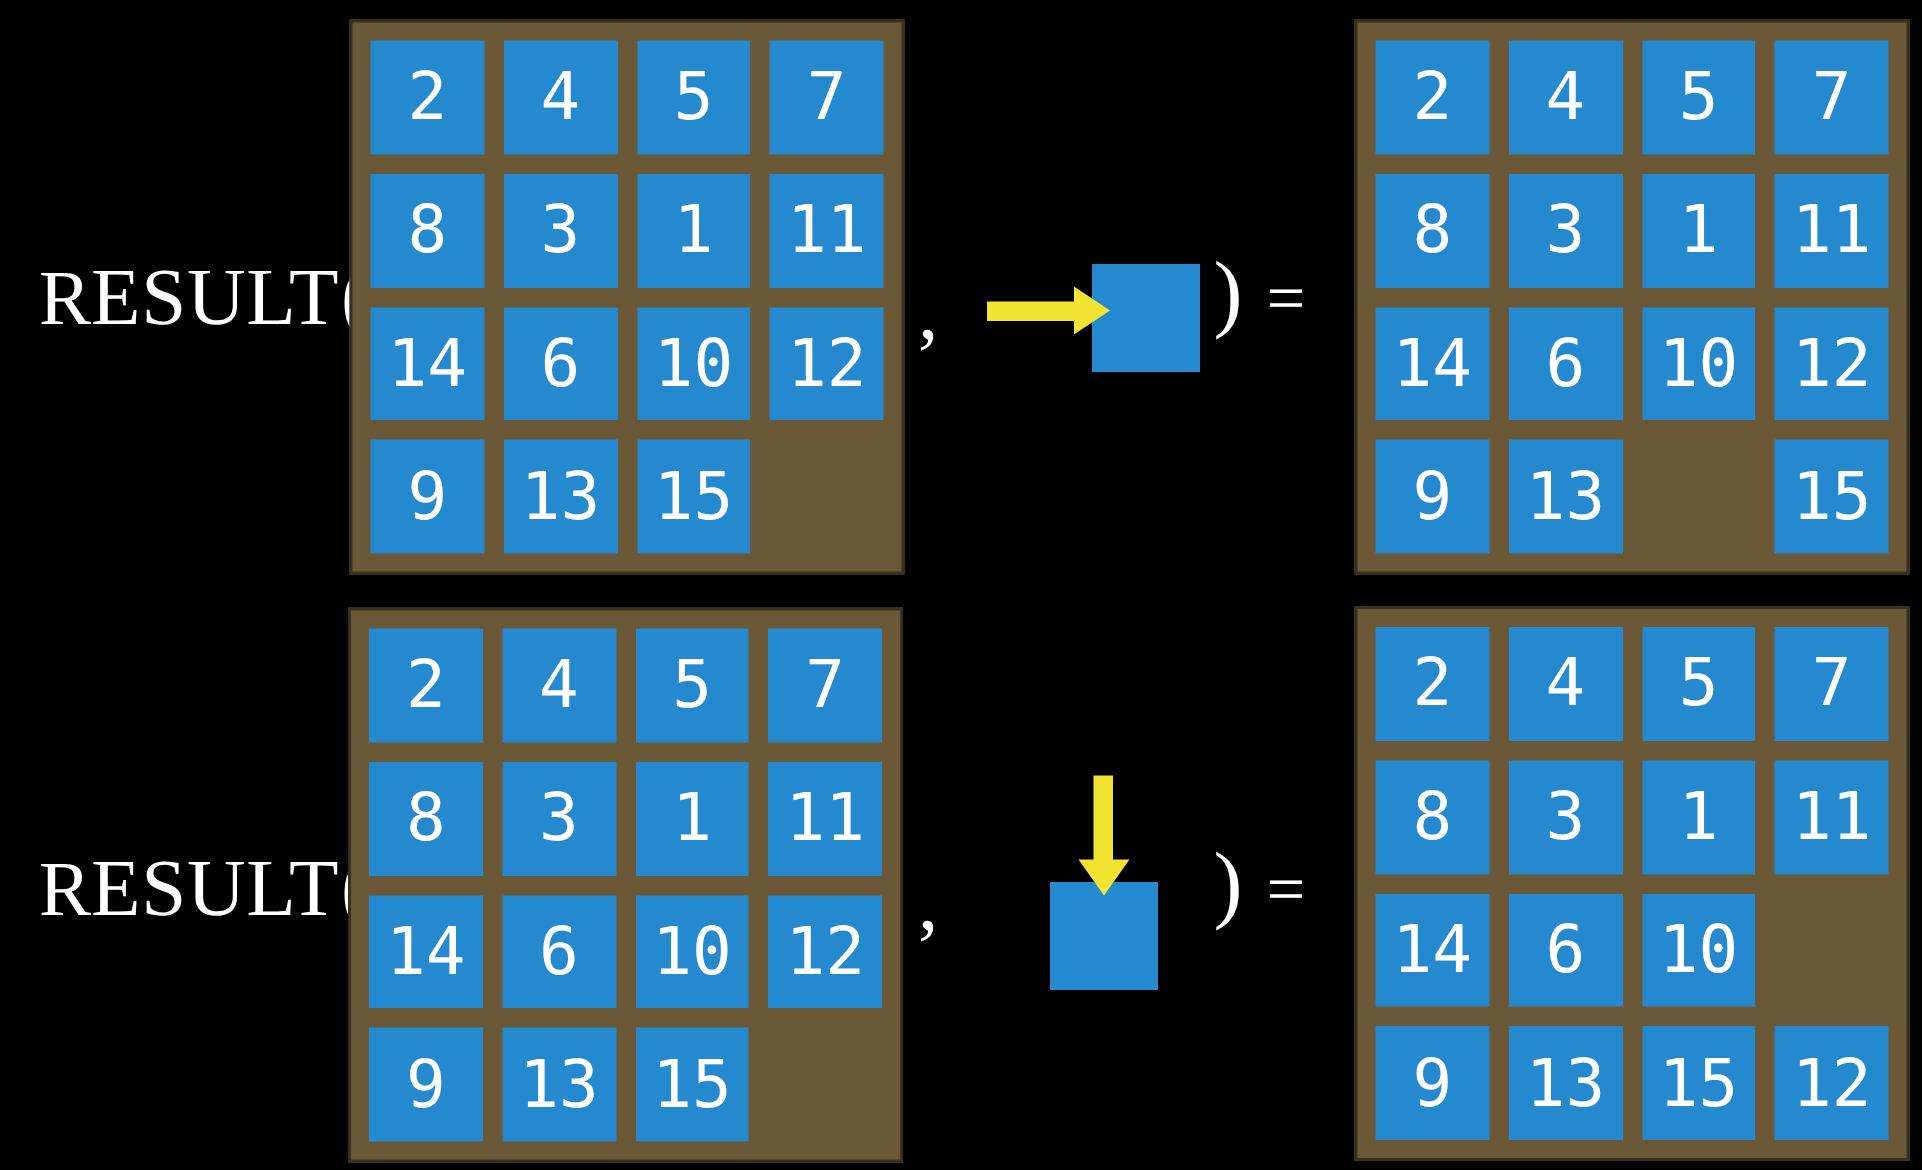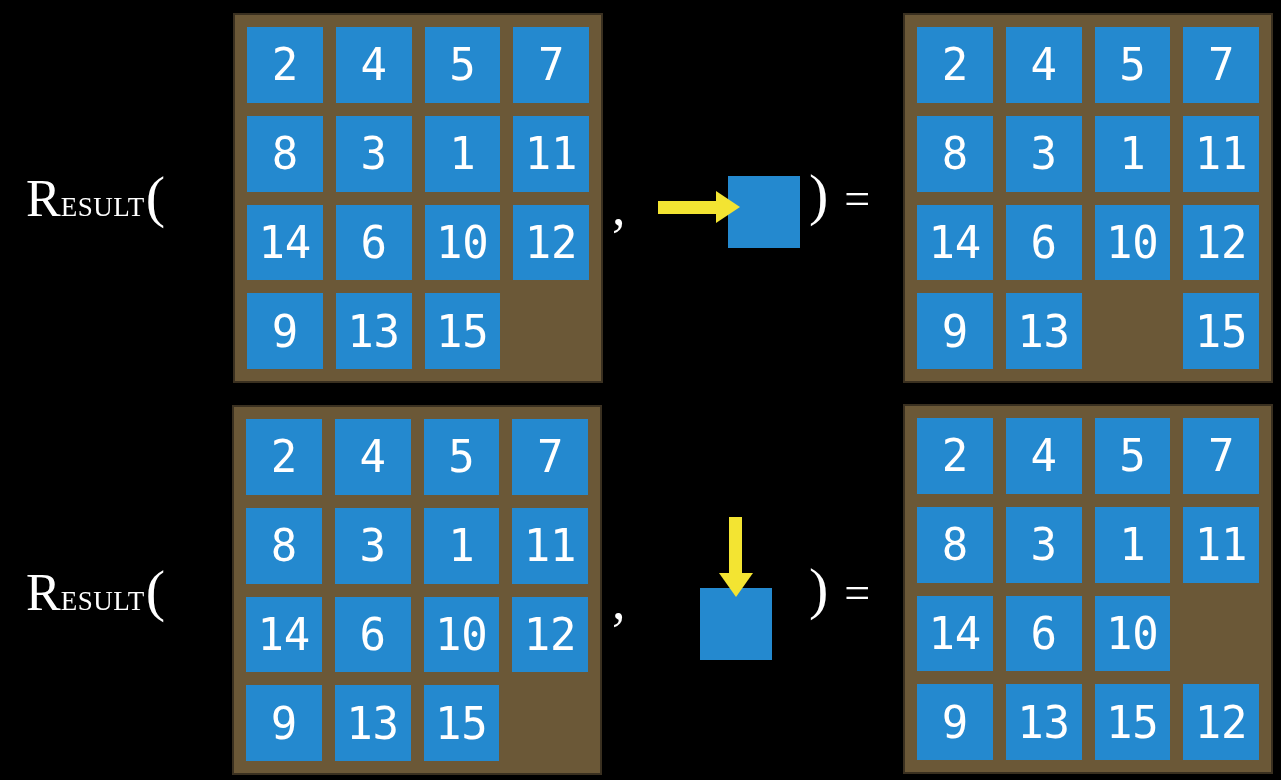--- a/index.html
+++ b/index.html
@@ -17,21 +17,21 @@
   }
   
   .formula {
     position: absolute;
     display: flex;
     align-items: baseline;
     color: var(--text, #fff);
     white-space: nowrap;
   }
   .fn-cap  { font-size: 52px; line-height: 1; }
-  .fn-sc   { font-size: 27px; line-height: 1; letter-spacing: 0.5px; }
+  .fn-sc   { font-size: 54px; line-height: 1; letter-spacing: 0.5px; }
   .paren-big { font-size: 58px; line-height: 1; margin-left: 1px; }
   .comma-big { font-size: 54px; line-height: 1; }
   .equals-big { font-size: 46px; line-height: 1; margin-left: 16px; }
   
   .board {
     position: absolute;
     width: 370px;
     height: 370px;
     box-sizing: border-box;
     background: var(--board_bg, #6B5837);

